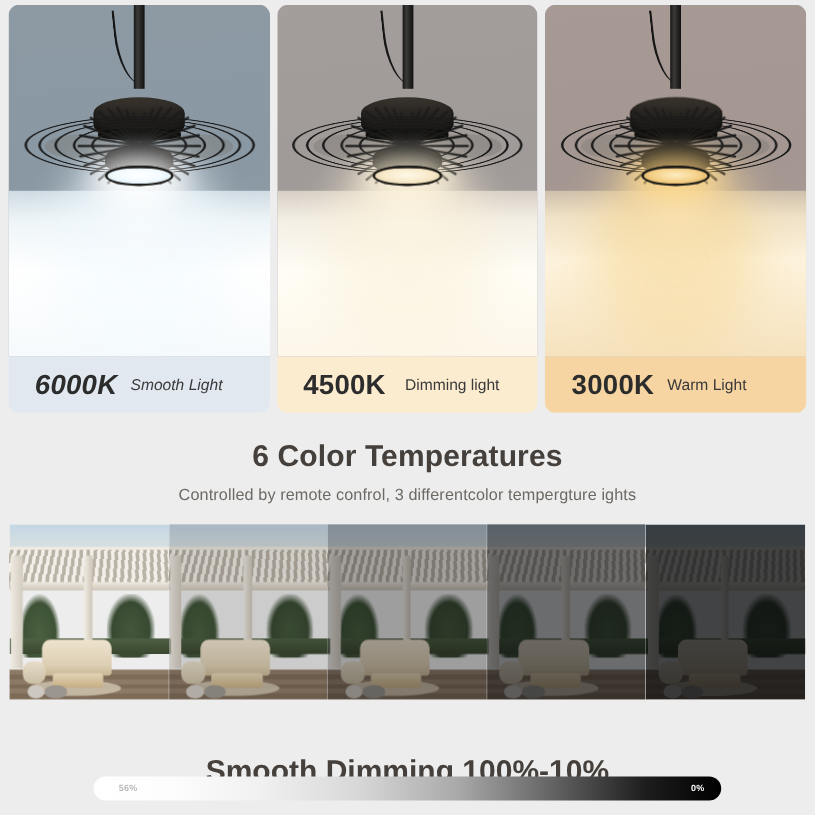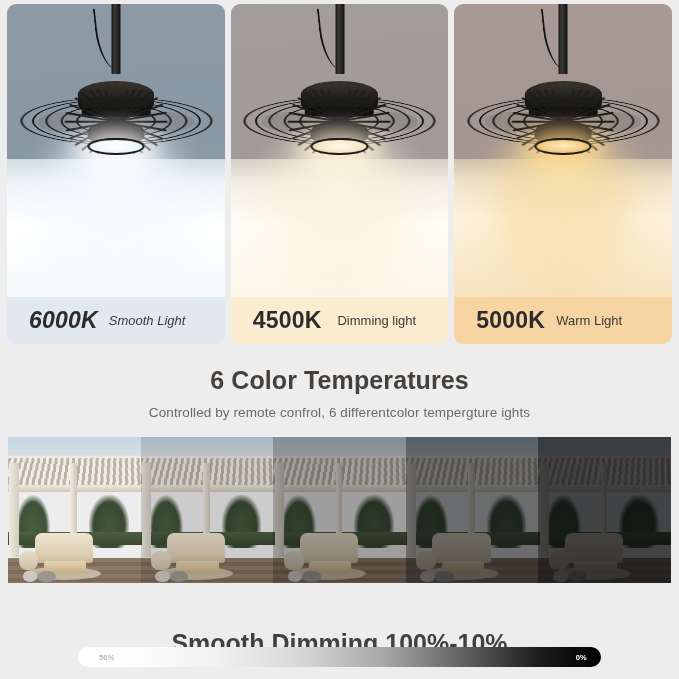--- a/index.html
+++ b/index.html
@@ -546,30 +546,30 @@
             <div class="cage-bar" style="transform: translateX(-50%) rotate(40deg) scaleY(0.803533); opacity: 0.8;"></div>
             <div class="cage-bar" style="transform: translateX(-50%) rotate(50deg) scaleY(0.871324); opacity: 0.87;"></div>
             <div class="cage-bar" style="transform: translateX(-50%) rotate(60deg) scaleY(0.926314); opacity: 0.93;"></div>
             <div class="cage-bar" style="transform: translateX(-50%) rotate(70deg) scaleY(0.966831); opacity: 0.97;"></div>
             <div class="cage-bar" style="transform: translateX(-50%) rotate(80deg) scaleY(0.991644); opacity: 0.99;"></div>
           </div>
         <div class="led"></div>
       </div>
     </div>
     <div class="ct-band">
-      <span class="ct-kelvin">5000K</span>
+      <span class="ct-kelvin">3000K</span>
       <span class="ct-name">Warm Light</span>
     </div>
   </div>
 
 </div>
 
 <div class="heading-1">
   <div class="h-title">6 Color Temperatures</div>
-  <div class="h-sub">Controlled by remote confrol, 6 differentcolor tempergture ights</div>
+  <div class="h-sub">Controlled by remote confrol, 3 differentcolor tempergture ights</div>
 </div>
 
 <div class="strip">
     <div class="strip-cell">
       <div class="sky"></div>
       <div class="greenery a"></div>
       <div class="greenery b"></div>
       <div class="hedge"></div>
       <div class="pergola"></div>
       <div class="beam"></div>

